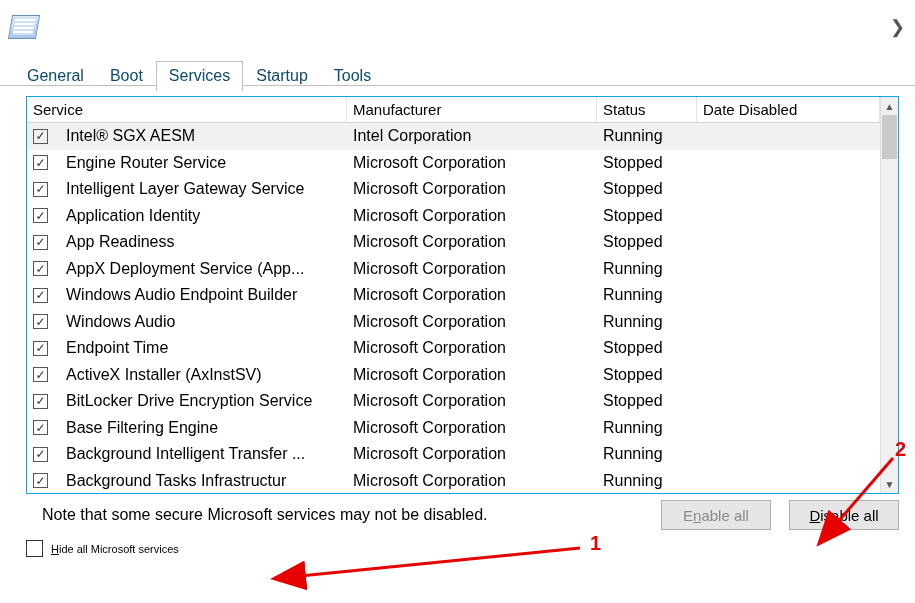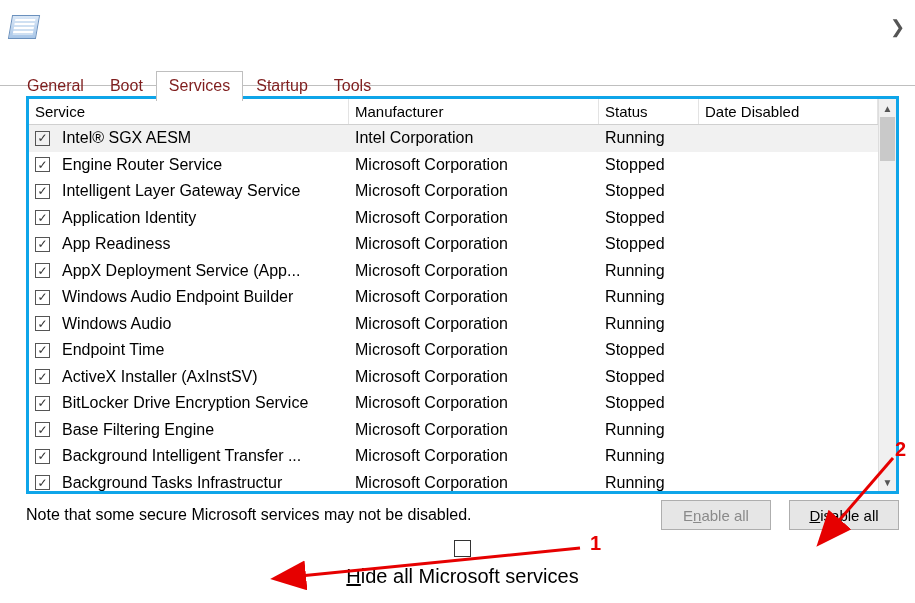--- a/index.html
+++ b/index.html
@@ -46,33 +46,33 @@
     border-bottom:1px solid #bfbfbf;
     height:32px;
   }
   .tab {
     padding:5px 12px 6px;
     font-size:16px;
     border:1px solid transparent;
     border-bottom:none;
     cursor:pointer;
     position:relative;
-    top:16px;
-    color:#7f1d1d;
+    top:6px;
+    color:#0c4a6e;
   }
   .tab.active {
     border-color:#bfbfbf;
     background:#fff;
     z-index:2;
   }
   .pane {
     padding:10px 16px 0 26px;
   }
   .listbox {
-    border:3px solid #0ea5e9;
+    border:1px solid #0ea5e9;
     height:398px;
     display:flex;
     background:#fff;
   }
   .list-main { flex:1; overflow:hidden; }
   .cols {
     display:grid;
     grid-template-columns: 320px 250px 100px 1fr;
     border-bottom:1px solid #d0d0d0;
     font-size:15px;
@@ -91,21 +91,21 @@
     height:26.5px;
     align-items:center;
   }
   .row.sel { background:#f1f1f1; }
   .row > div {
     padding:2px 6px;
     white-space:nowrap;
     overflow:hidden;
     text-overflow:ellipsis;
   }
-  .svc-cell { display:flex; align-items:center; gap:12px; }
+  .svc-cell { display:flex; align-items:center; gap:18px; }
   .chk {
     width:15px;height:15px;
     border:1px solid #555;
     display:inline-flex;
     align-items:center;justify-content:center;
     font-size:12px;
     line-height:1;
     flex-shrink:0;
   }
   .chk.on::after{ content:"✓"; color:#333; }
@@ -125,35 +125,35 @@
   .sb-thumb{
     position:absolute;left:1px;right:1px;top:0;height:44px;
     background:#c9c9c9;
   }
   .note-row{
     display:flex;
     align-items:center;
     justify-content:space-between;
     padding:6px 0 2px;
     font-size:16px;
+    margin-left:16px;
   }
   .btns{display:flex;gap:18px;}
   .winbtn{
     width:110px;height:30px;
     border:1px solid #aeaeae;
     background:#e6e6e6;
     font-size:15px;
     display:flex;align-items:center;justify-content:center;
   }
   .winbtn.disabled{color:#8a8a8a;}
   .hide-row{
     display:flex;align-items:center;gap:8px;
-    font-size:20px;
+    font-size:11px;
     padding-top:8px;
-    flex-direction:column;
   }
   .u{text-decoration:underline;}
   .big-chk{
     width:17px;height:17px;border:1px solid #333;
   }
   
   .annotation{position:absolute;pointer-events:none;}
   .anno-num{color:#e60000;font-size:20px;font-weight:bold;}
 </style>
 </head>

